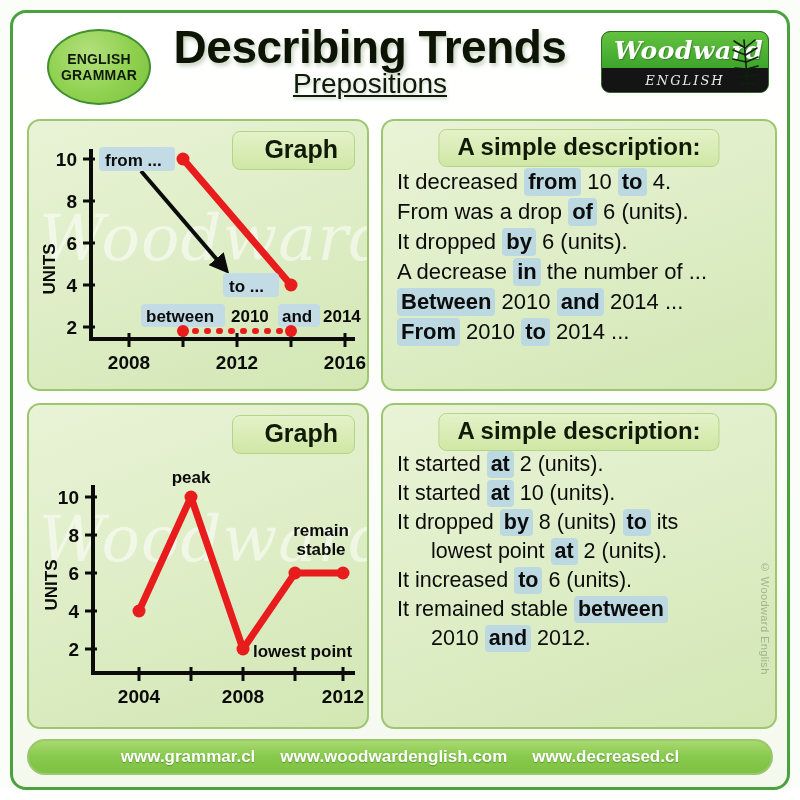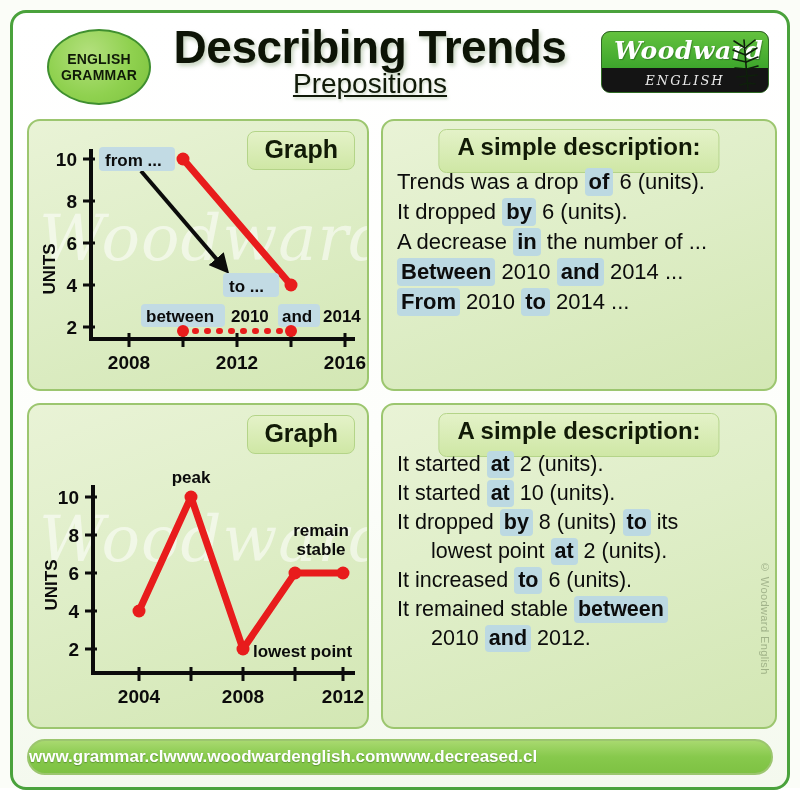--- a/index.html
+++ b/index.html
@@ -135,27 +135,27 @@
     position: absolute;
     border-radius: 8px;
     background: linear-gradient(#e4f2c8 0%, #cfe7a5 100%);
     border: 1px solid #b4d488;
     font-weight: bold;
     color: #111a06;
     display: flex; align-items: center; justify-content: center;
   }
   .graph-badge {
     right: 12px; top: 10px;
-    padding: 3px 16px 5px 16px;
+    padding: 3px 16px 5px 31px;
     font-size: 25px;
   }
   .desc-badge {
     left: 50%; transform: translateX(-50%);
     top: 8px;
-    padding: 3px 18px 11px 18px;
+    padding: 3px 18px 5px 18px;
     font-size: 24px;
     white-space: nowrap;
   }
 
   
   .chart-svg { position: absolute; left: 0; top: 0; }
   .axis-num { font-family: "Liberation Sans", sans-serif; font-size: 19px; font-weight: bold; fill: #0b0b0b; }
   .axis-title { font-family: "Liberation Sans", sans-serif; font-size: 17px; font-weight: bold; fill: #0b0b0b; }
   .annot { font-family: "Liberation Sans", sans-serif; font-size: 17px; font-weight: bold; fill: #0b0b0b; }
   .annot-hl { fill: #c2dbe4; }
@@ -187,21 +187,21 @@
     user-select: none;
   }
 
   
   .footer {
     margin: 10px 4px 0 4px;
     height: 36px;
     border: 2px solid #9cc66f;
     border-radius: 18px;
     background: linear-gradient(#a8d96f 0%, #87c94c 50%, #7ec243 100%);
-    display: flex; align-items: center; justify-content: flex-start;
+    display: flex; align-items: center; justify-content: center; gap: 25px;
   }
   .footer a, .footer span.url {
     color: #ffffff;
     font-size: 17px;
     font-weight: bold;
     text-decoration: none;
     text-shadow: 0 1px 1px rgba(60,110,35,.55);
   }
 </style>
 </head>
@@ -311,21 +311,22 @@
 
           <line x1="154" y1="210" x2="262" y2="210" stroke="#e81c1c" stroke-width="6" stroke-linecap="round" stroke-dasharray="1 11"></line>
           <circle cx="154" cy="210" r="6" fill="#e81c1c"></circle>
           <circle cx="262" cy="210" r="6" fill="#e81c1c"></circle>
         </svg>
       </div>
 
       <div class="panel">
         <div class="badge desc-badge">A simple description:</div>
         <div class="desc-body" id="desc1-body">
-            <div class="desc-line"><span>Trends was a drop </span><span class="hl">of</span><span> 6 (units).</span></div>
+            <div class="desc-line"><span>It decreased </span><span class="hl">from</span><span> 10 </span><span class="hl">to</span><span> 4.</span></div>
+            <div class="desc-line"><span>From was a drop </span><span class="hl">of</span><span> 6 (units).</span></div>
             <div class="desc-line"><span>It dropped </span><span class="hl">by</span><span> 6 (units).</span></div>
             <div class="desc-line"><span>A decrease </span><span class="hl">in</span><span> the number of ...</span></div>
             <div class="desc-line"><span class="hl">Between</span><span> 2010 </span><span class="hl">and</span><span> 2014 ...</span></div>
             <div class="desc-line"><span class="hl">From</span><span> 2010 </span><span class="hl">to</span><span> 2014 ...</span></div>
           </div>
       </div>
 
       <div class="panel">
         <div class="watermark-script">Woodward</div>
         <div class="badge graph-badge">Graph</div>

